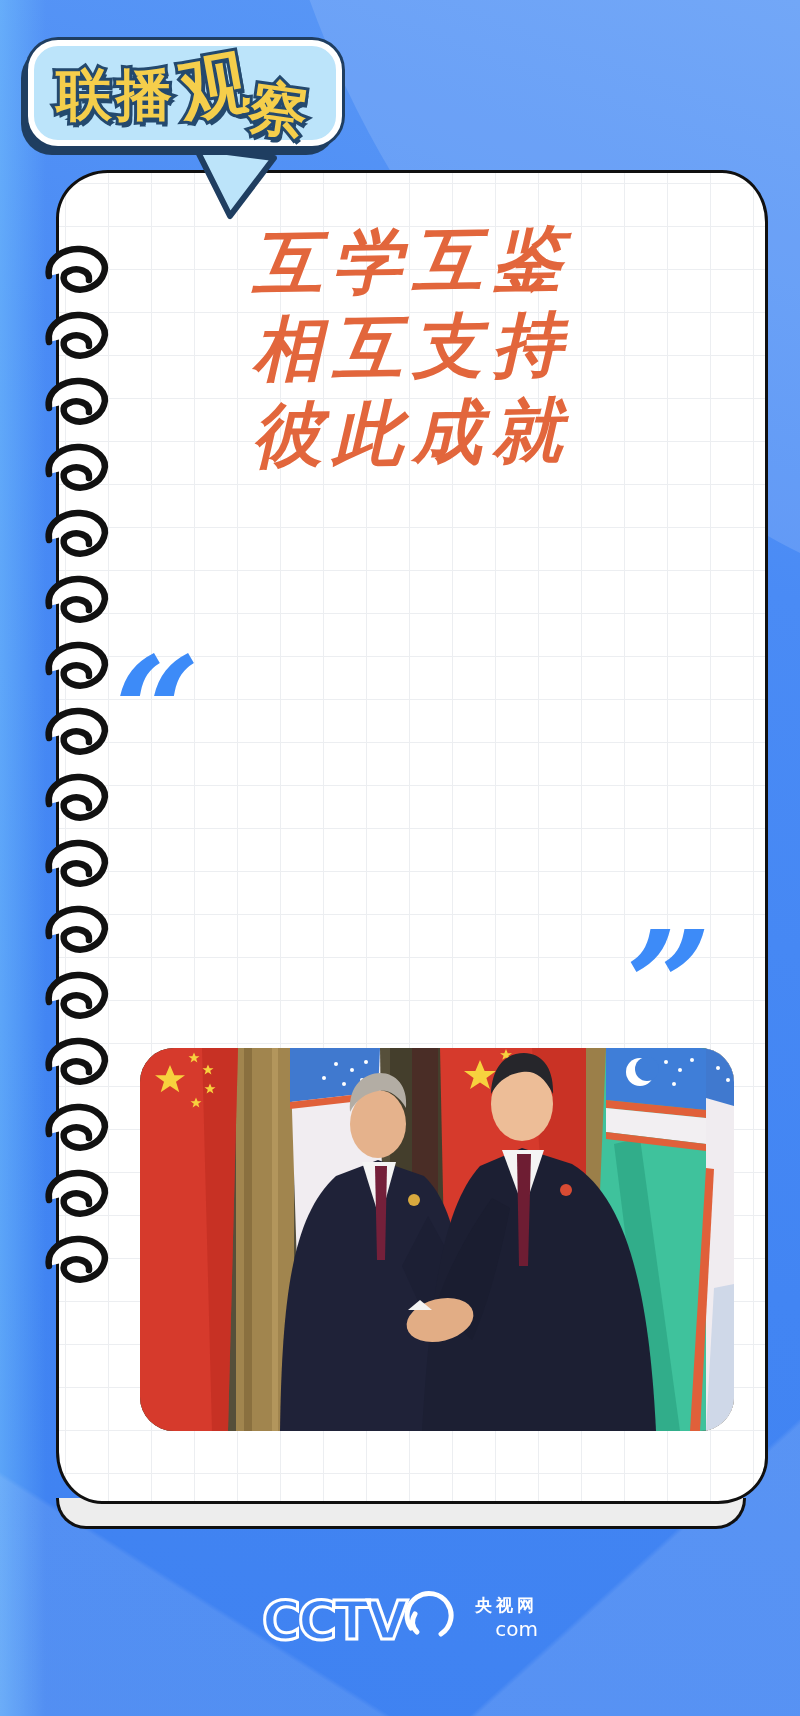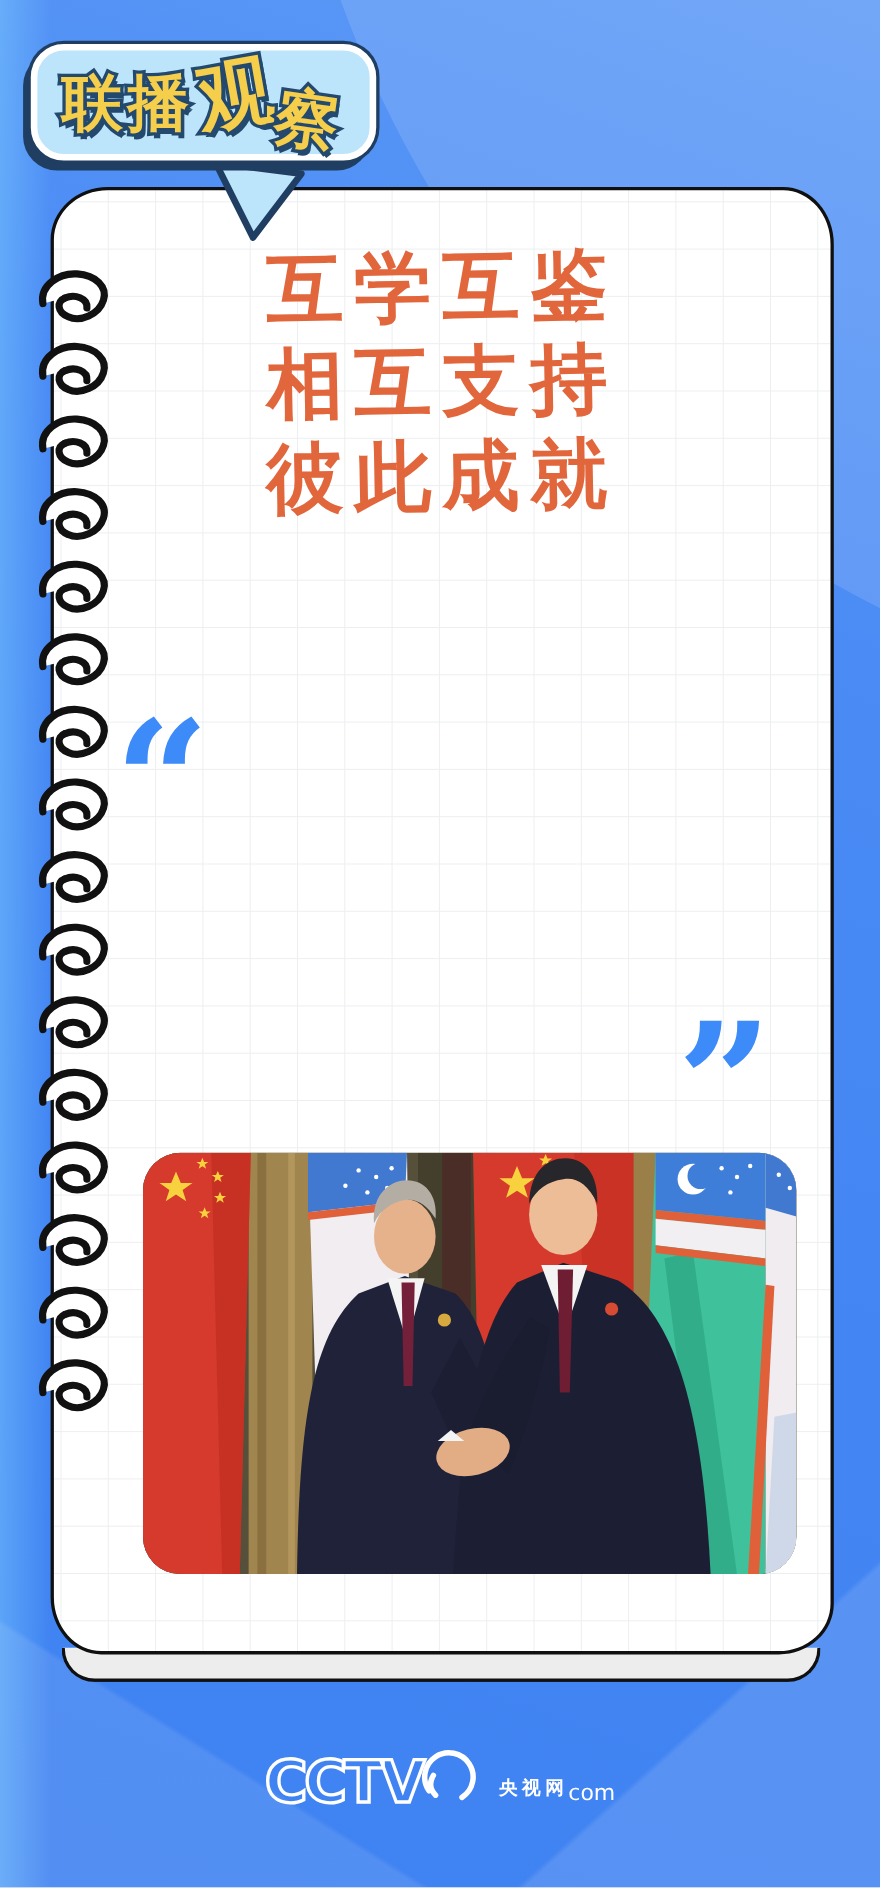--- a/index.html
+++ b/index.html
@@ -27,21 +27,21 @@
   .ch.c1,.ch.c2{font-size:56px;}
   .ch.c2{margin-left:4px;}
   .ch.c3{font-size:68px;transform:rotate(-10deg) translateY(-4px);margin-left:8px;}
   .ch.c4{font-size:58px;transform:rotate(8deg) translateY(16px);margin-left:4px;}
   .tail{position:absolute;left:162px;top:104px;z-index:2;}
 
   
   .card-underlay{position:absolute;left:56px;top:1498px;width:684px;height:28px;
     background:#ededed;border:3px solid #101010;border-top:none;
     border-radius:0 0 30px 30px;z-index:1;}
-  .card{position:absolute;left:46px;top:170px;width:712px;height:1334px;z-index:2;}
+  .card{position:absolute;left:56px;top:170px;width:712px;height:1334px;z-index:2;font-style:italic;}
   .card-paper{position:absolute;inset:0;background-color:#ffffff;
     background-image:linear-gradient(#eceef1 1px,transparent 1px),
       linear-gradient(90deg,#eceef1 1px,transparent 1px);
     background-size:43px 43px;background-position:6px 10px;
     border:3px solid #101010;
     border-radius:52px 46px 50px 46px / 48px 52px 46px 52px;}
   .rings{position:absolute;left:-14px;top:0;width:72px;height:100%;z-index:5;}
   .ring{position:absolute;left:0;width:70px;height:54px;}
   .ring svg{width:70px;height:54px;display:block;}
 
@@ -72,21 +72,21 @@
   .photo svg{display:block;width:100%;height:100%;}
 
   
   .footer{position:absolute;left:0;top:1588px;width:100%;display:flex;
     justify-content:center;z-index:3;}
   .cctv-logo{display:flex;align-items:flex-end;color:#ffffff;}
   .cctv-text{font-family:"DejaVu Sans","Liberation Sans",sans-serif;font-weight:900;
     font-size:53px;line-height:46px;letter-spacing:-3px;color:transparent;
     -webkit-text-stroke:3px #ffffff;transform:translateY(2px);}
   .cctv-circle{margin:0 4px 0 -4px;}
-  .cctv-right{display:flex;flex-direction:row;align-items:flex-start;margin-left:16px;}
+  .cctv-right{display:flex;flex-direction:column;align-items:flex-end;margin-left:16px;}
   .cctv-cn{font-size:17px;letter-spacing:4px;line-height:20px;font-weight:bold;}
   .cctv-com{font-size:20px;line-height:26px;font-weight:normal;
     font-family:"DejaVu Sans","Liberation Sans",sans-serif;}
 </style>
 </head>
 <body>
 
 <div class="page">
   <div class="bg-sweep"></div>
   <div class="bg-left"></div>

